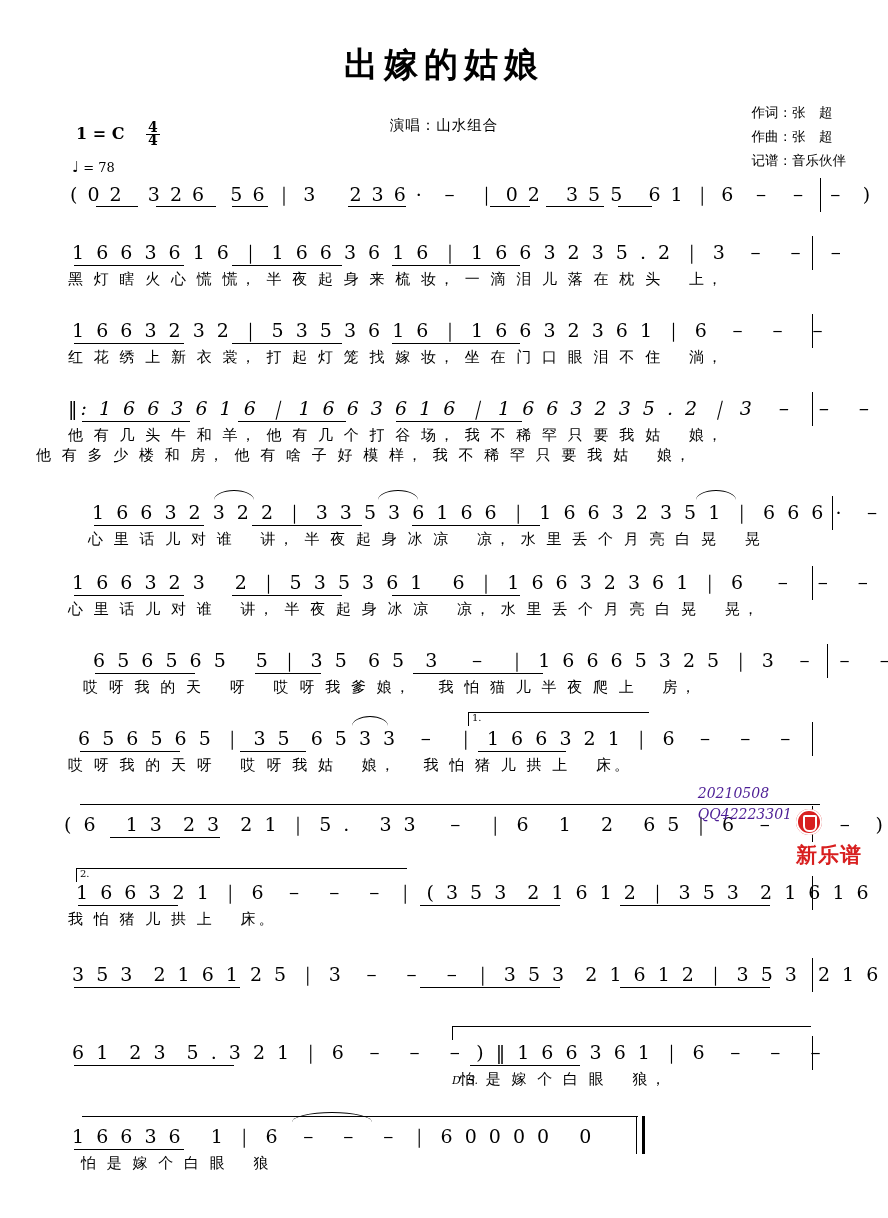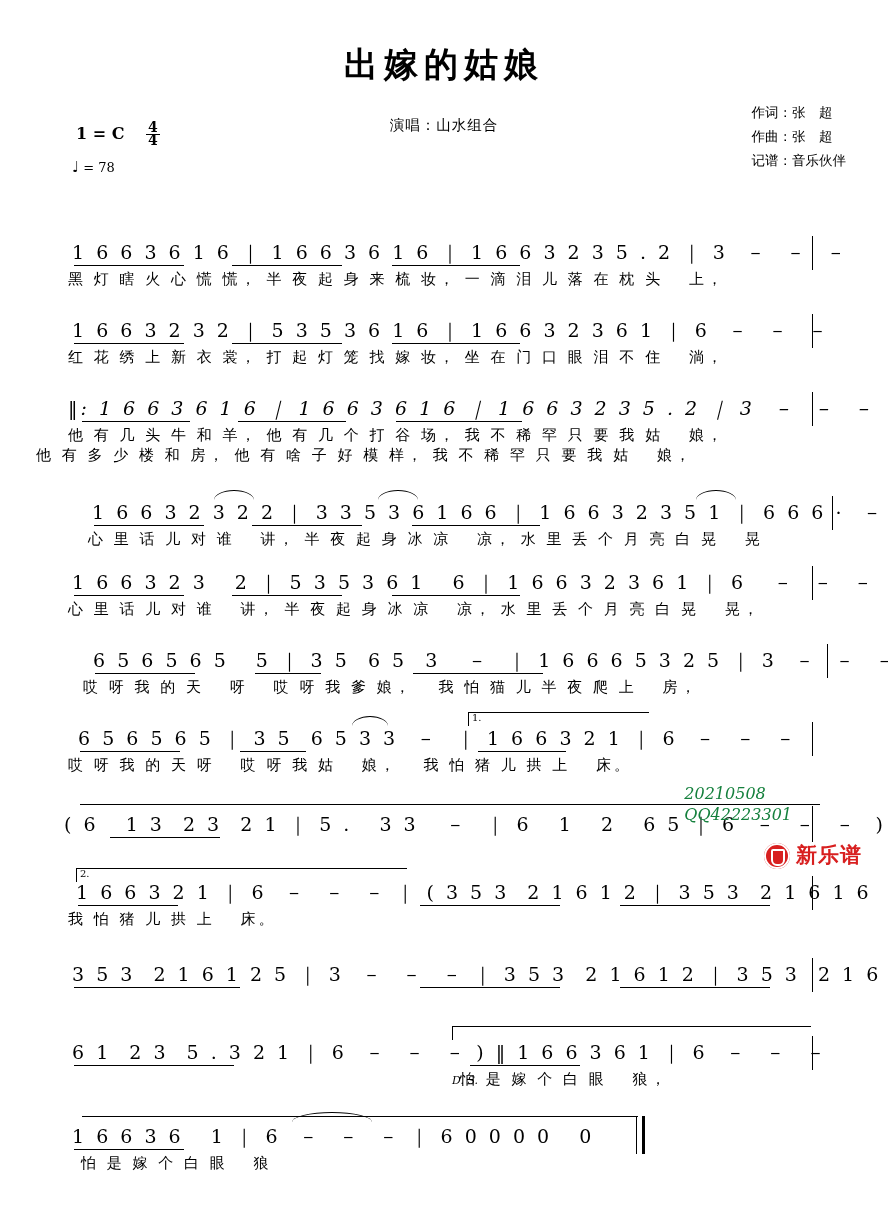--- a/index.html
+++ b/index.html
@@ -91,26 +91,26 @@
   }
   .ds{
     position:absolute;font-size:11px;font-style:italic;
     font-family:"DejaVu Serif","Liberation Serif",serif;
   }
 
   
   .footer-code{
     position:absolute;right:96px;bottom:52px;
     font-family:"DejaVu Serif","Liberation Serif",serif;
-    font-style:italic;font-size:16px;line-height:21px;color:#15803d;
+    font-style:italic;font-size:14px;line-height:21px;color:#4c1d95;
     text-align:left;
   }
   .logo{
     position:absolute;right:26px;bottom:8px;
-    display:flex;align-items:flex-end;gap:6px;
+    display:flex;align-items:flex-start;gap:6px;flex-direction:column;
   }
   .logo-badge{
     width:26px;height:26px;border-radius:50%;
     background:#d81f1f;position:relative;
     box-shadow:0 0 0 2px #fff inset;
   }
   .logo-badge:after{
     content:"";position:absolute;left:7px;top:6px;
     width:10px;height:13px;border:2px solid #fff;border-radius:2px 2px 6px 6px;
     border-left-color:#fff;
@@ -139,20 +139,31 @@
     <span class="frac">
       <span class="num">4</span>
       <span class="den">4</span>
     </span>
   </div>
   <div class="tempo">
     <span class="note">♩</span>
     <span>= 78</span>
   </div>
 
+  <div class="sys" style="top:182px;">
+    <div class="notes" style="padding-left:70px;letter-spacing:2px;">( 0 2   3 2 6   5 6 ｜ 3    2 3 6 ·  －  ｜ 0 2   3 5 5   6 1 ｜ 6  －  －  －  )</div>
+    <div class="ul" style="left:96px;top:24px;width:42px;"></div>
+    <div class="ul" style="left:156px;top:24px;width:60px;"></div>
+    <div class="ul" style="left:232px;top:24px;width:36px;"></div>
+    <div class="ul" style="left:348px;top:24px;width:58px;"></div>
+    <div class="ul" style="left:490px;top:24px;width:40px;"></div>
+    <div class="ul" style="left:546px;top:24px;width:58px;"></div>
+    <div class="ul" style="left:618px;top:24px;width:34px;"></div>
+    <div class="vline" style="left:820px;top:-4px;height:34px;"></div>
+  </div>
 
   <div class="sys" style="top:240px;">
     <div class="notes" style="padding-left:72px;letter-spacing:3px;">1 6 6 3 6 1 6 ｜ 1 6 6 3 6 1 6 ｜ 1 6 6 3 2 3 5 . 2 ｜ 3  －  －  －</div>
     <div class="ul" style="left:74px;top:25px;width:110px;"></div>
     <div class="ul" style="left:232px;top:25px;width:110px;"></div>
     <div class="ul" style="left:392px;top:25px;width:128px;"></div>
     <div class="vline" style="left:812px;top:-4px;height:34px;"></div>
     <div class="lyr" style="padding-left:68px;letter-spacing:3px;">黑 灯 瞎 火 心 慌 慌， 半 夜 起 身 来 梳 妆， 一 滴 泪 儿 落 在 枕 头 　上，</div>
   </div>
 

